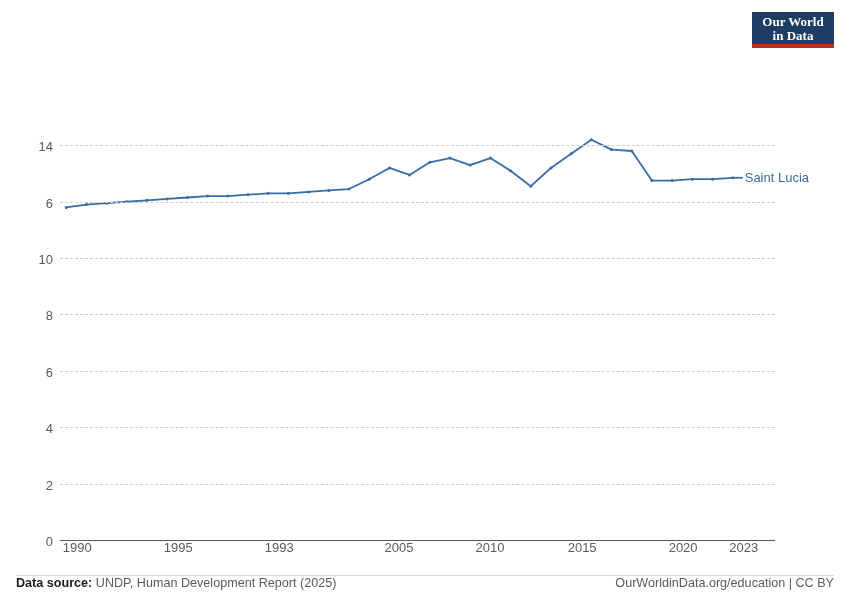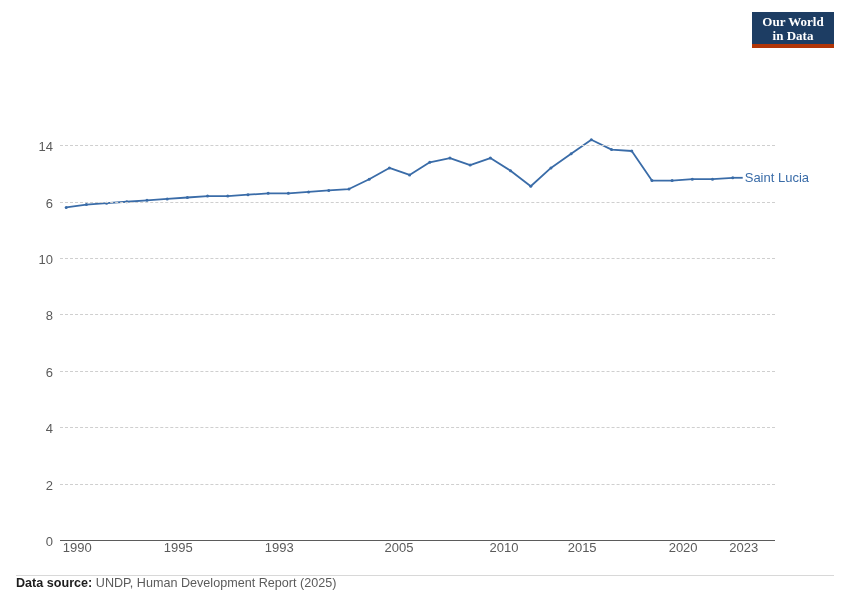--- a/index.html
+++ b/index.html
@@ -217,30 +217,31 @@
         </div>
         <div class="gridline" style="top: 25.3691px;">
           <span class="ytick">14</span>
         </div>
       </div>
     <div class="xaxis" id="xaxis">
         <div class="xtick" style="left: 20.1977px;">1990</div>
         <div class="xtick" style="left: 121.186px;">1995</div>
         <div class="xtick" style="left: 222.175px;">1993</div>
         <div class="xtick" style="left: 342px;">2005</div>
-        <div class="xtick" style="left: 447px; text-align: center;">2010</div>
+        <div class="xtick" style="left: 433px; text-align: center;">2010</div>
         <div class="xtick" style="left: 525.141px;">2015</div>
         <div class="xtick" style="left: 626.13px;">2020</div>
         <div class="xtick" style="left: 686.723px;">2023</div>
       </div>
     <div id="series-labels">
         <div class="series-label" style="left: 728.723px; top: 57.7852px;">Saint Lucia</div>
       </div>
   </div>
 
   <div class="footer">
     <div class="src">
       <strong>Data source:</strong>
       <span>UNDP, Human Development Report (2025)</span>
     </div>
+    <div class="right">OurWorldinData.org/education | CC BY</div>
   </div>
 
 </div>
 
 </body></html>

